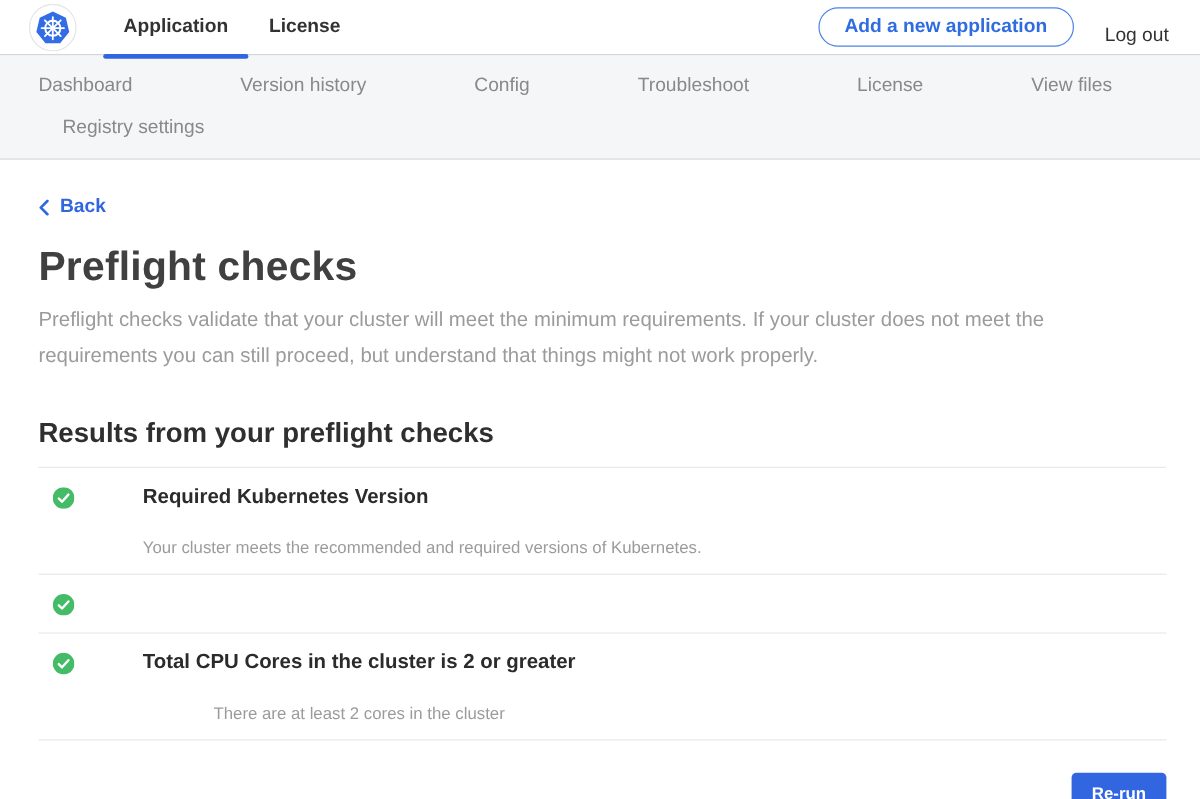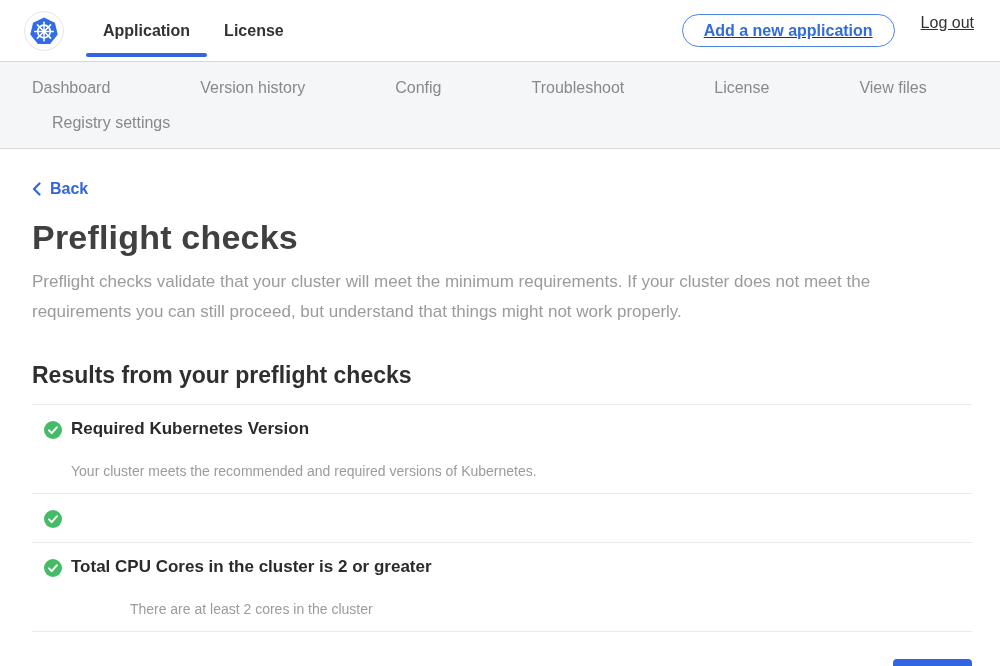--- a/index.html
+++ b/index.html
@@ -5,21 +5,21 @@
   * { box-sizing: border-box; margin: 0; padding: 0; }
   html, body { width: 1000px; height: 666px; overflow: hidden; }
   body {
     font-family: "Liberation Sans", "DejaVu Sans", sans-serif;
     background: #ffffff;
     color: #323232;
   }
 
   
   .navbar {
-    height: 62px;
+    height: 46px;
     display: flex;
     align-items: center;
     padding: 0 26px 0 24px;
     border-bottom: 1px solid #d6d6d6;
     background: #fff;
     position: relative;
   }
   .logo { width: 40px; height: 40px; margin-right: 22px; display: flex; align-items: center; }
   .nav-tabs { display: flex; height: 50px; }
   .nav-tab {
@@ -28,21 +28,21 @@
     padding: 0 17px;
     font-size: 16px; font-weight: 700; color: #323232;
     position: relative;
     cursor: pointer;
   }
   .nav-tab.active::after {
     content: "";
     position: absolute; left: 0; right: 0; bottom: -1px;
     height: 4px; background: #3166e0; border-radius: 2px;
   }
-  .nav-right { margin-left: auto; display: flex; align-items: flex-start; text-decoration: underline; }
+  .nav-right { margin-left: auto; display: flex; align-items: flex-end; }
   .add-app-btn {
     border: 1px solid #4c82ea;
     color: #2f6ce0;
     background: #fff;
     font-family: inherit;
     font-size: 16px; font-weight: 700;
     height: 33px; padding: 0 21px;
     border-radius: 17px;
     cursor: pointer;
   }
@@ -83,20 +83,21 @@
   }
   .checks {
     list-style: none;
     margin-top: 15px;
     border-top: 1px solid #e9e9e9;
   }
   .check-row {
     display: flex;
     padding: 14px 0 14px 12px;
     border-bottom: 1px solid #e9e9e9;
+    gap: 48px;
   }
   .check-icon { flex: 0 0 18px; height: 18px; margin-top: 2px; }
   .check-text { margin-left: 9px; }
   .check-title { font-size: 17px; font-weight: 700; color: #2b2b2b; line-height: 20px; }
   .check-msg { margin-top: 24px; font-size: 14px; color: #9b9b9b; line-height: 16px; text-align: center; }
 
   .footer-actions { display: flex; justify-content: flex-end; margin-top: 27px; }
   .rerun-btn {
     background: #3166e0; color: #ffffff;
     border: none; border-radius: 4px;

